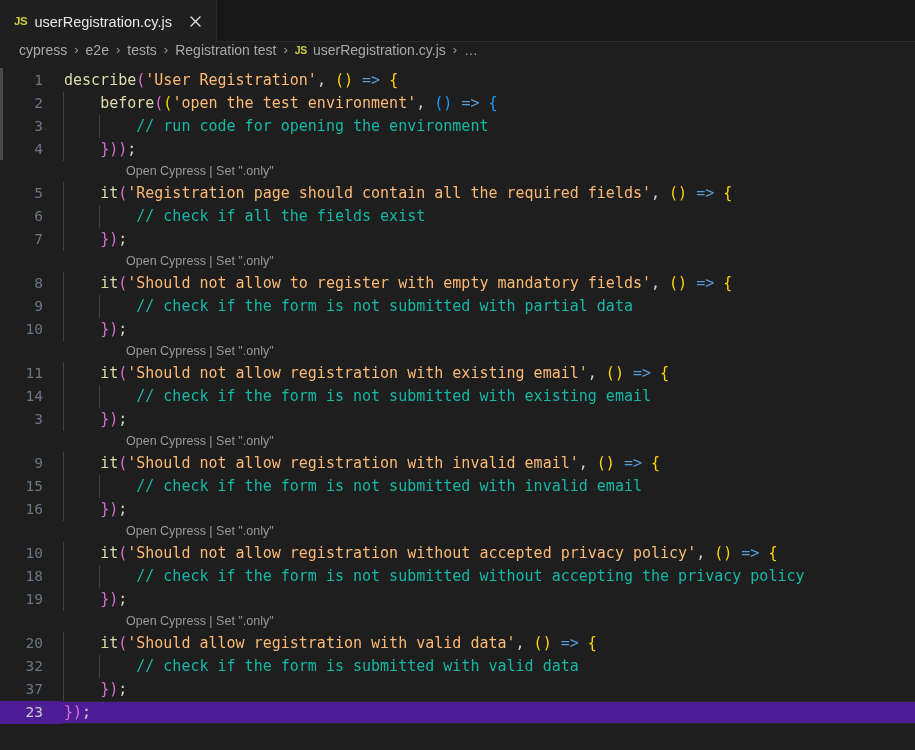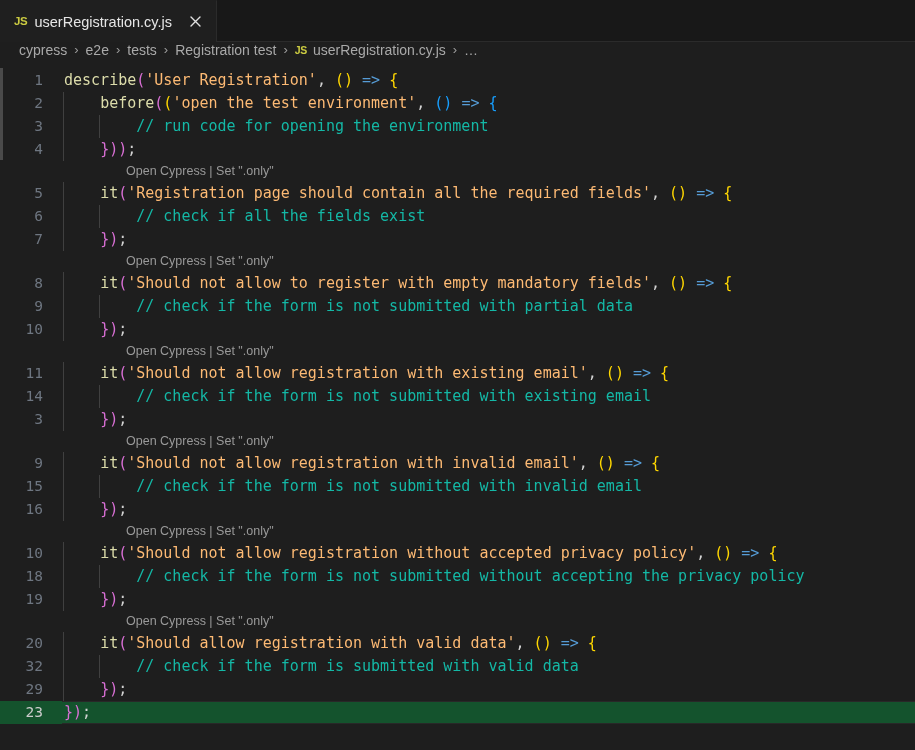--- a/index.html
+++ b/index.html
@@ -105,21 +105,21 @@
     line-height: 23px;
     padding-top: 1px;
   }
 
   .row {
     display: flex;
     height: 23px;
     align-items: flex-start;
     position: relative;
   }
-  .row.active { background: #14532d; }
+  .row.active { background: #4c1d95; }
   .row.active::after {
     content: "";
     position: absolute;
     left: 62px; right: 0; top: 0; bottom: 0;
     border-top: 1px solid #282828;
     border-bottom: 1px solid #282828;
     pointer-events: none;
   }
 
   .gutter {
@@ -355,21 +355,21 @@
       </div>
       <div class="row">
         <div class="gutter">20</div>
         <div class="codeline"><span class="ig g1" style="left:1px"></span><span class="t-punc"> </span><span class="t-punc"> </span><span class="t-punc"> </span><span class="t-punc"> </span><span class="t-fn">it</span><span class="b1">(</span><span class="t-str">'Should allow registration with valid data'</span><span class="t-punc">,</span><span class="t-punc"> </span><span class="b2">(</span><span class="b2">)</span><span class="t-punc"> </span><span class="t-arrow">=&gt;</span><span class="t-punc"> </span><span class="b2">{</span></div>
       </div>
       <div class="row">
         <div class="gutter">32</div>
         <div class="codeline"><span class="ig g1" style="left:1px"></span><span class="ig g2" style="left:37.08px"></span><span class="t-punc"> </span><span class="t-punc"> </span><span class="t-punc"> </span><span class="t-punc"> </span><span class="t-punc"> </span><span class="t-punc"> </span><span class="t-punc"> </span><span class="t-punc"> </span><span class="t-com">// check if the form is submitted with valid data</span></div>
       </div>
       <div class="row">
-        <div class="gutter">29</div>
+        <div class="gutter">37</div>
         <div class="codeline"><span class="ig g1" style="left:1px"></span><span class="t-punc"> </span><span class="t-punc"> </span><span class="t-punc"> </span><span class="t-punc"> </span><span class="b1">}</span><span class="b1">)</span><span class="t-punc">;</span></div>
       </div>
       <div class="row active">
         <div class="gutter current">23</div>
         <div class="codeline"><span class="b1">}</span><span class="b1">)</span><span class="t-punc">;</span></div>
       </div>
     </div>
   <div class="editor-scrollbar"></div>
 </div>
 

